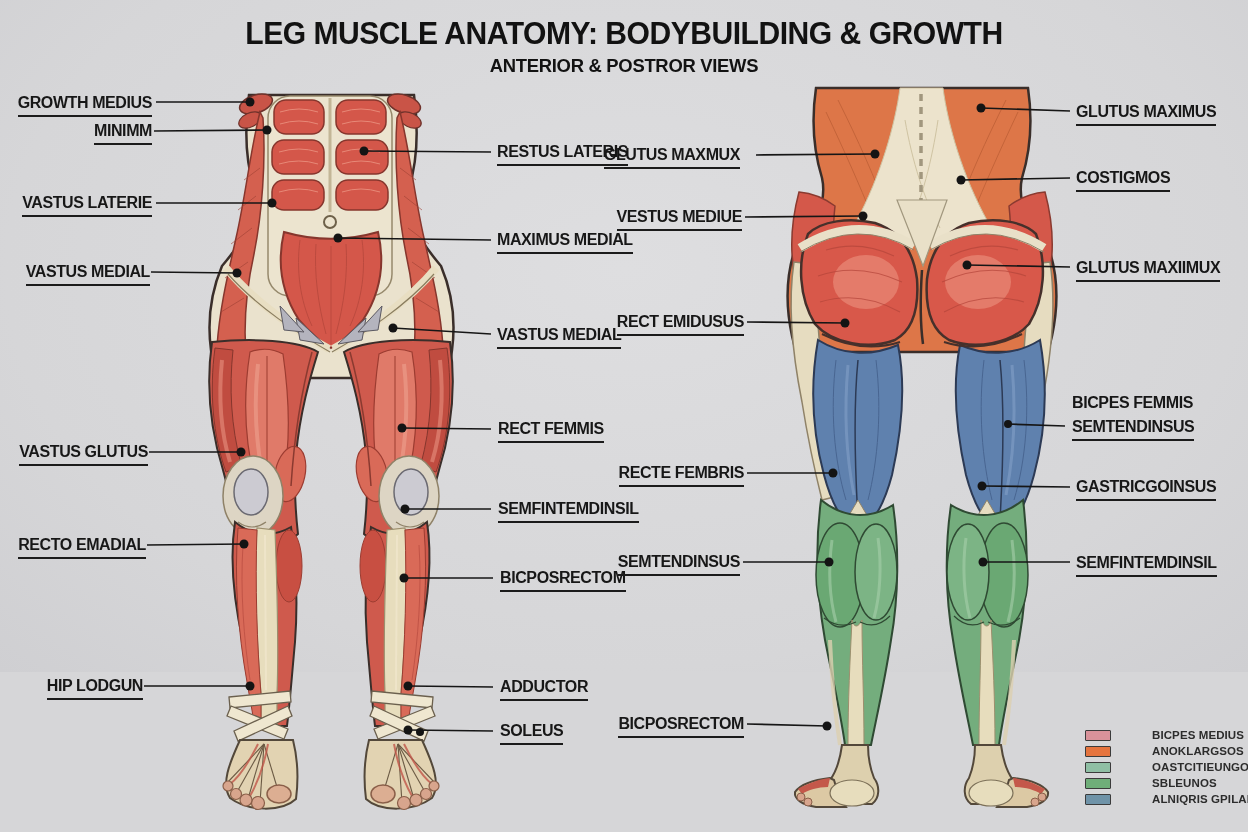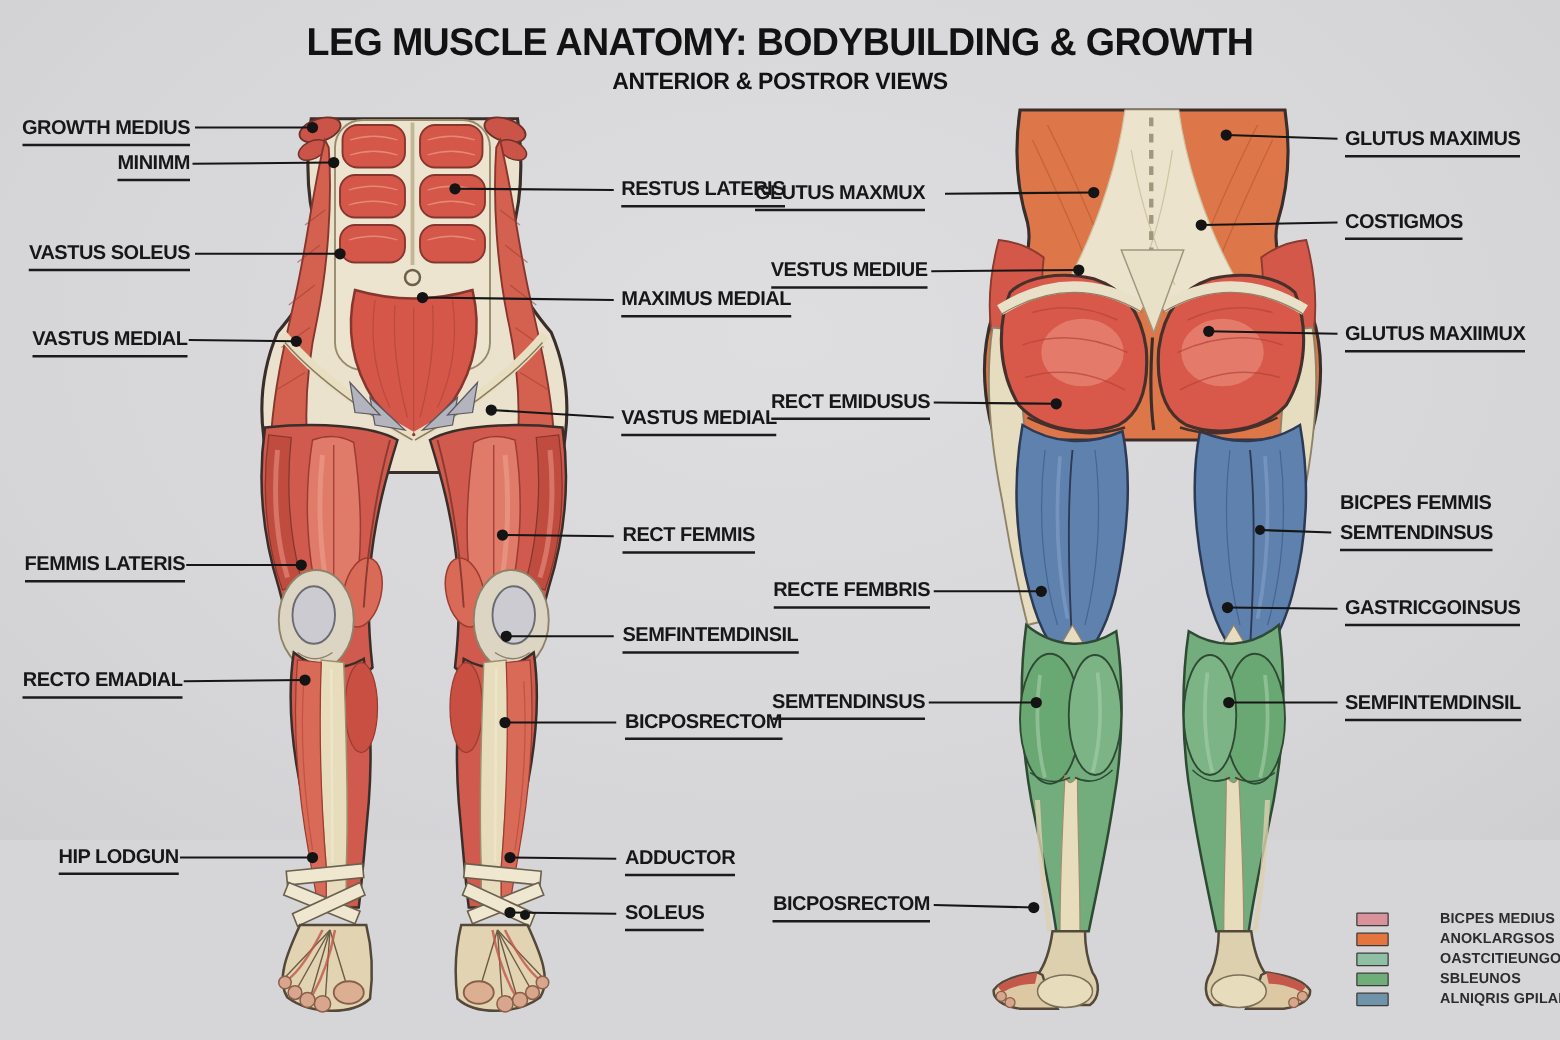--- a/index.html
+++ b/index.html
@@ -335,23 +335,23 @@
         <circle cx="982" cy="486" r="4.5"></circle>
     <circle cx="983" cy="562" r="4.5"></circle>
   </g>
 </svg>
 
 <div class="title">LEG MUSCLE ANATOMY: BODYBUILDING &amp; GROWTH</div>
 <div class="subtitle">ANTERIOR &amp; POSTROR VIEWS</div>
 
 <div class="lbl u" style="right:1096px;top:92px">GROWTH MEDIUS</div>
 <div class="lbl u" style="right:1096px;top:120px">MINIMM</div>
-<div class="lbl u" style="right:1096px;top:192px">VASTUS SOLEUS</div>
+<div class="lbl u" style="right:1096px;top:192px">VASTUS LATERIE</div>
 <div class="lbl u" style="right:1098px;top:261px">VASTUS MEDIAL</div>
-<div class="lbl u" style="right:1100px;top:441px">FEMMIS LATERIS</div>
+<div class="lbl u" style="right:1100px;top:441px">VASTUS GLUTUS</div>
 <div class="lbl u" style="right:1102px;top:534px">RECTO EMADIAL</div>
 <div class="lbl u" style="right:1105px;top:675px">HIP LODGUN</div>
 
 <div class="lbl u" style="left:497px;top:141px">RESTUS LATERIS</div>
 <div class="lbl u" style="left:497px;top:229px">MAXIMUS MEDIAL</div>
 <div class="lbl u" style="left:497px;top:324px">VASTUS MEDIAL</div>
 <div class="lbl u" style="left:498px;top:418px">RECT FEMMIS</div>
 <div class="lbl u" style="left:498px;top:498px">SEMFINTEMDINSIL</div>
 <div class="lbl u" style="left:500px;top:567px">BICPOSRECTOM</div>
 <div class="lbl u" style="left:500px;top:676px">ADDUCTOR</div>

